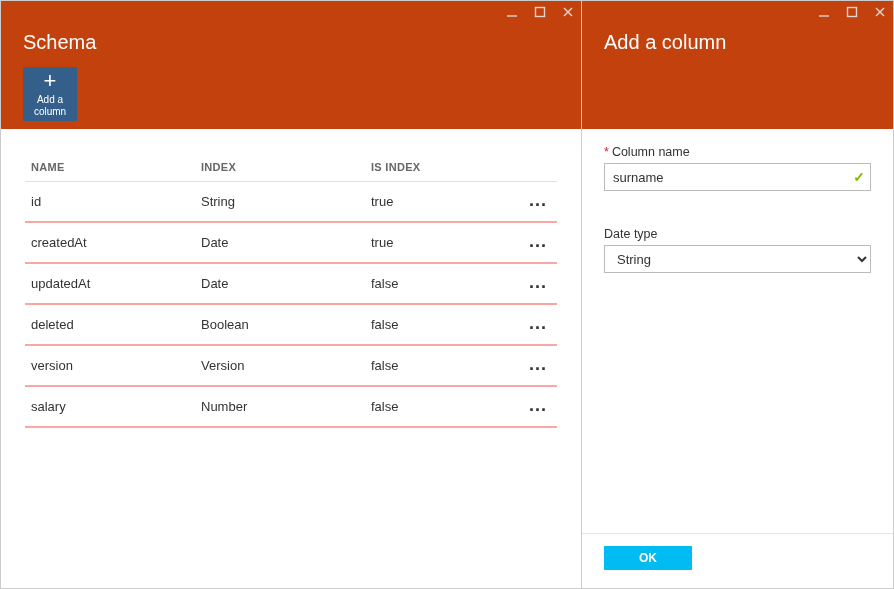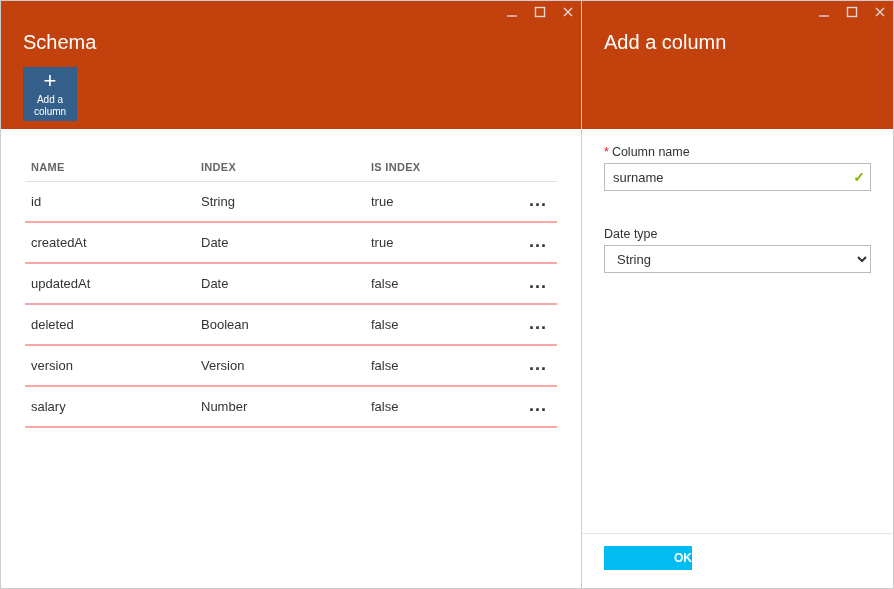--- a/index.html
+++ b/index.html
@@ -172,21 +172,20 @@
 }
 .ok-btn {
   background: #00bcf2;
   color: #fff;
   border: none;
   width: 88px;
   height: 24px;
   font-size: 12px;
   font-weight: 600;
   cursor: pointer;
-  text-align: right;
 }
 .spacer { flex: 1; }
 </style>
 </head>
 <body>
 
 <div class="layout">
 
   <div class="pane-left">
     <div class="header header-left">

